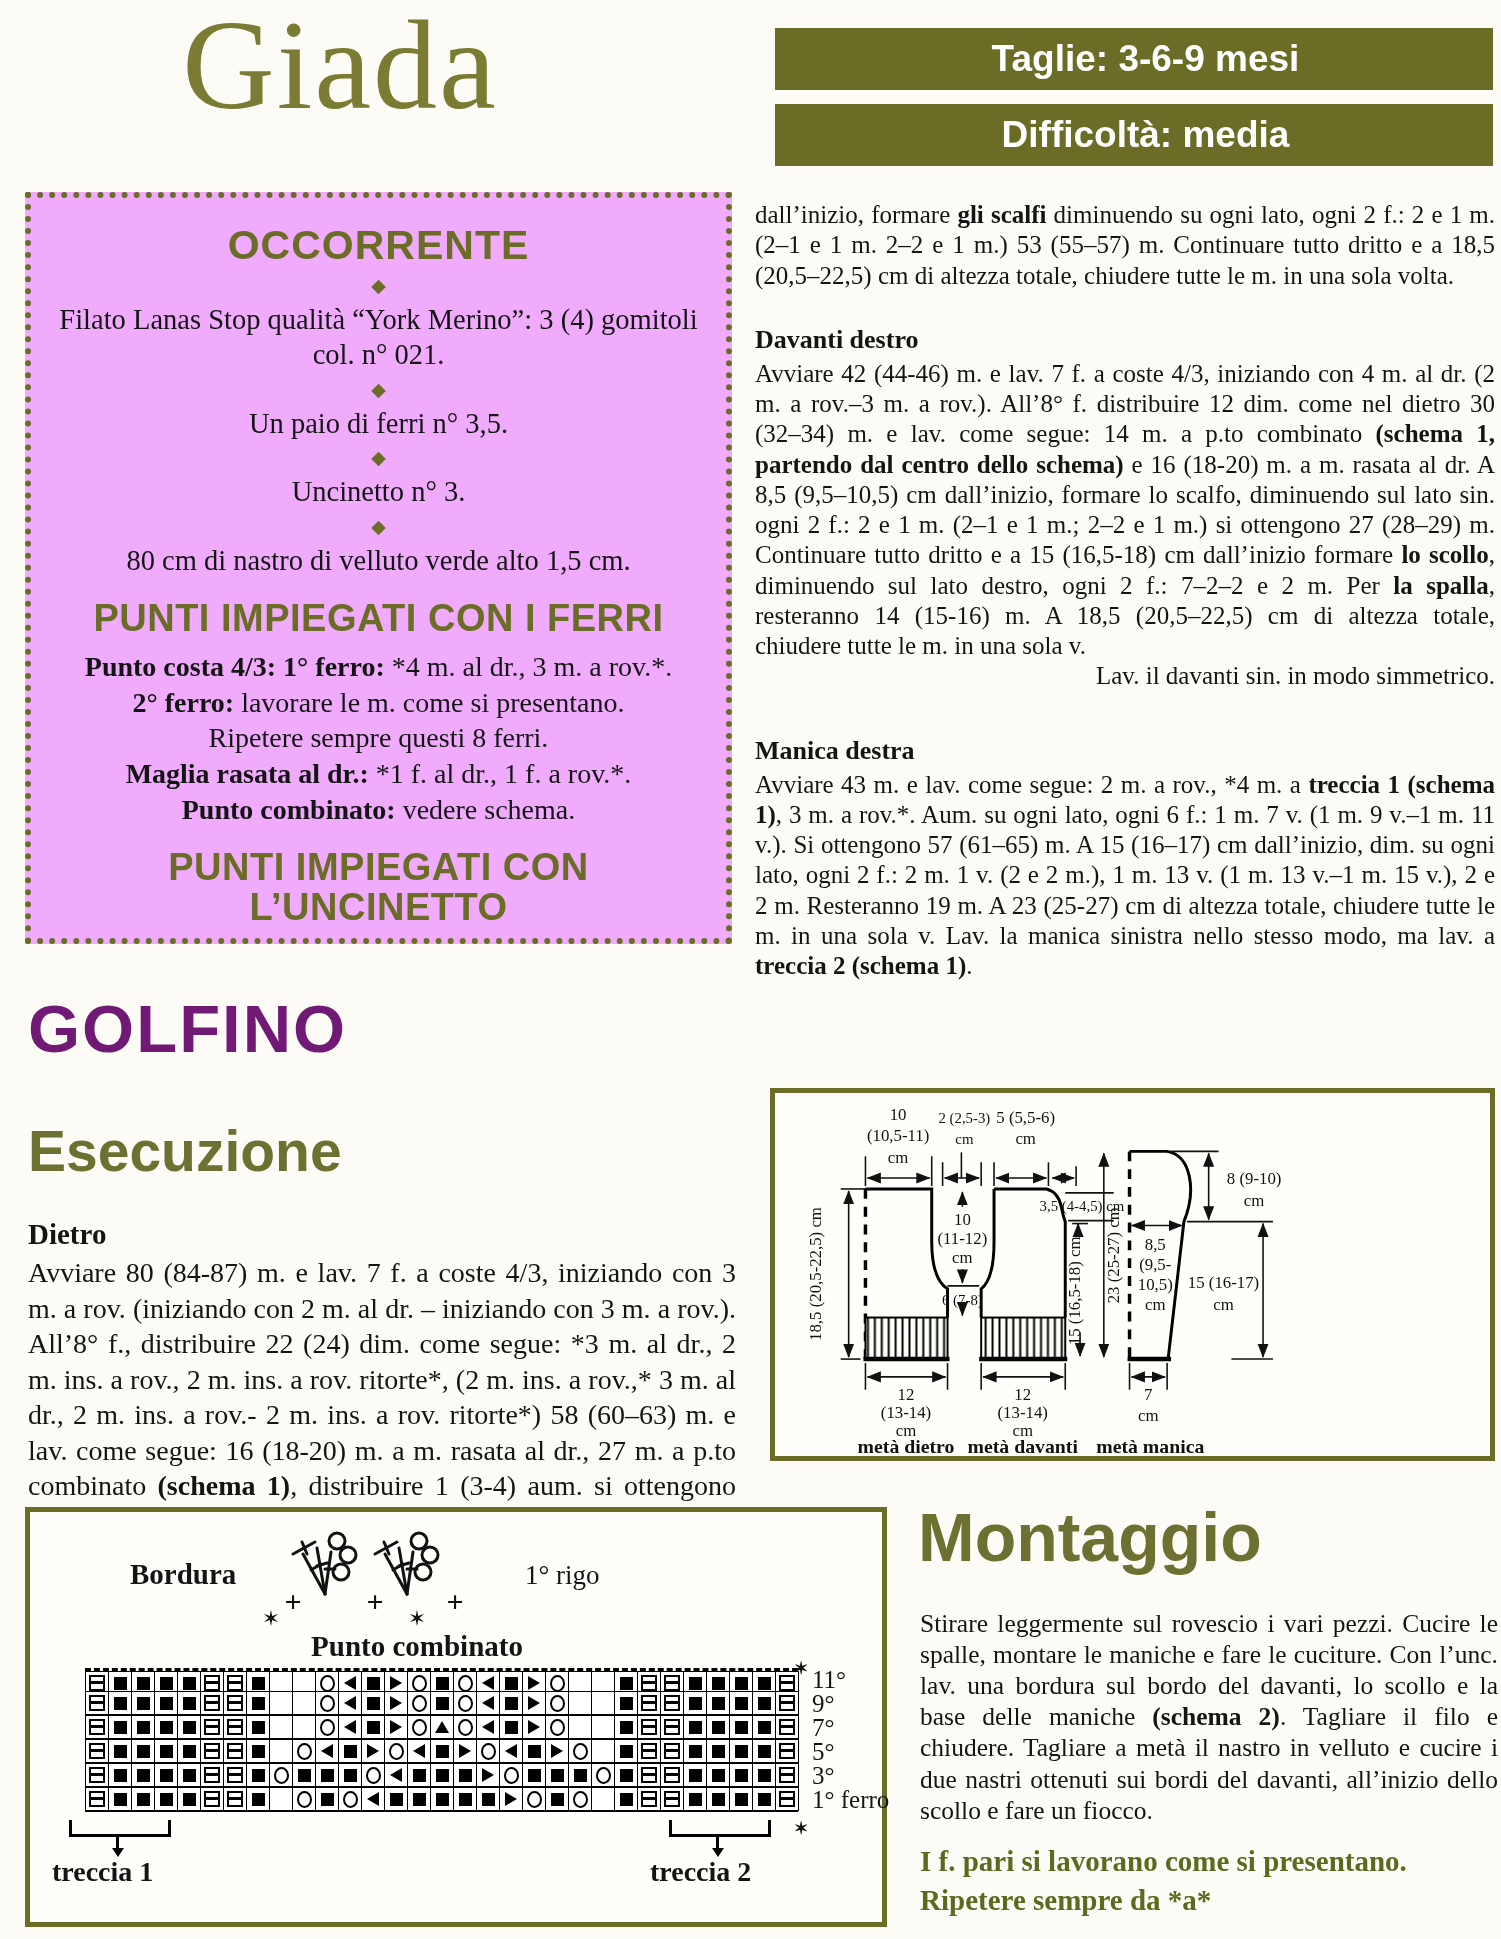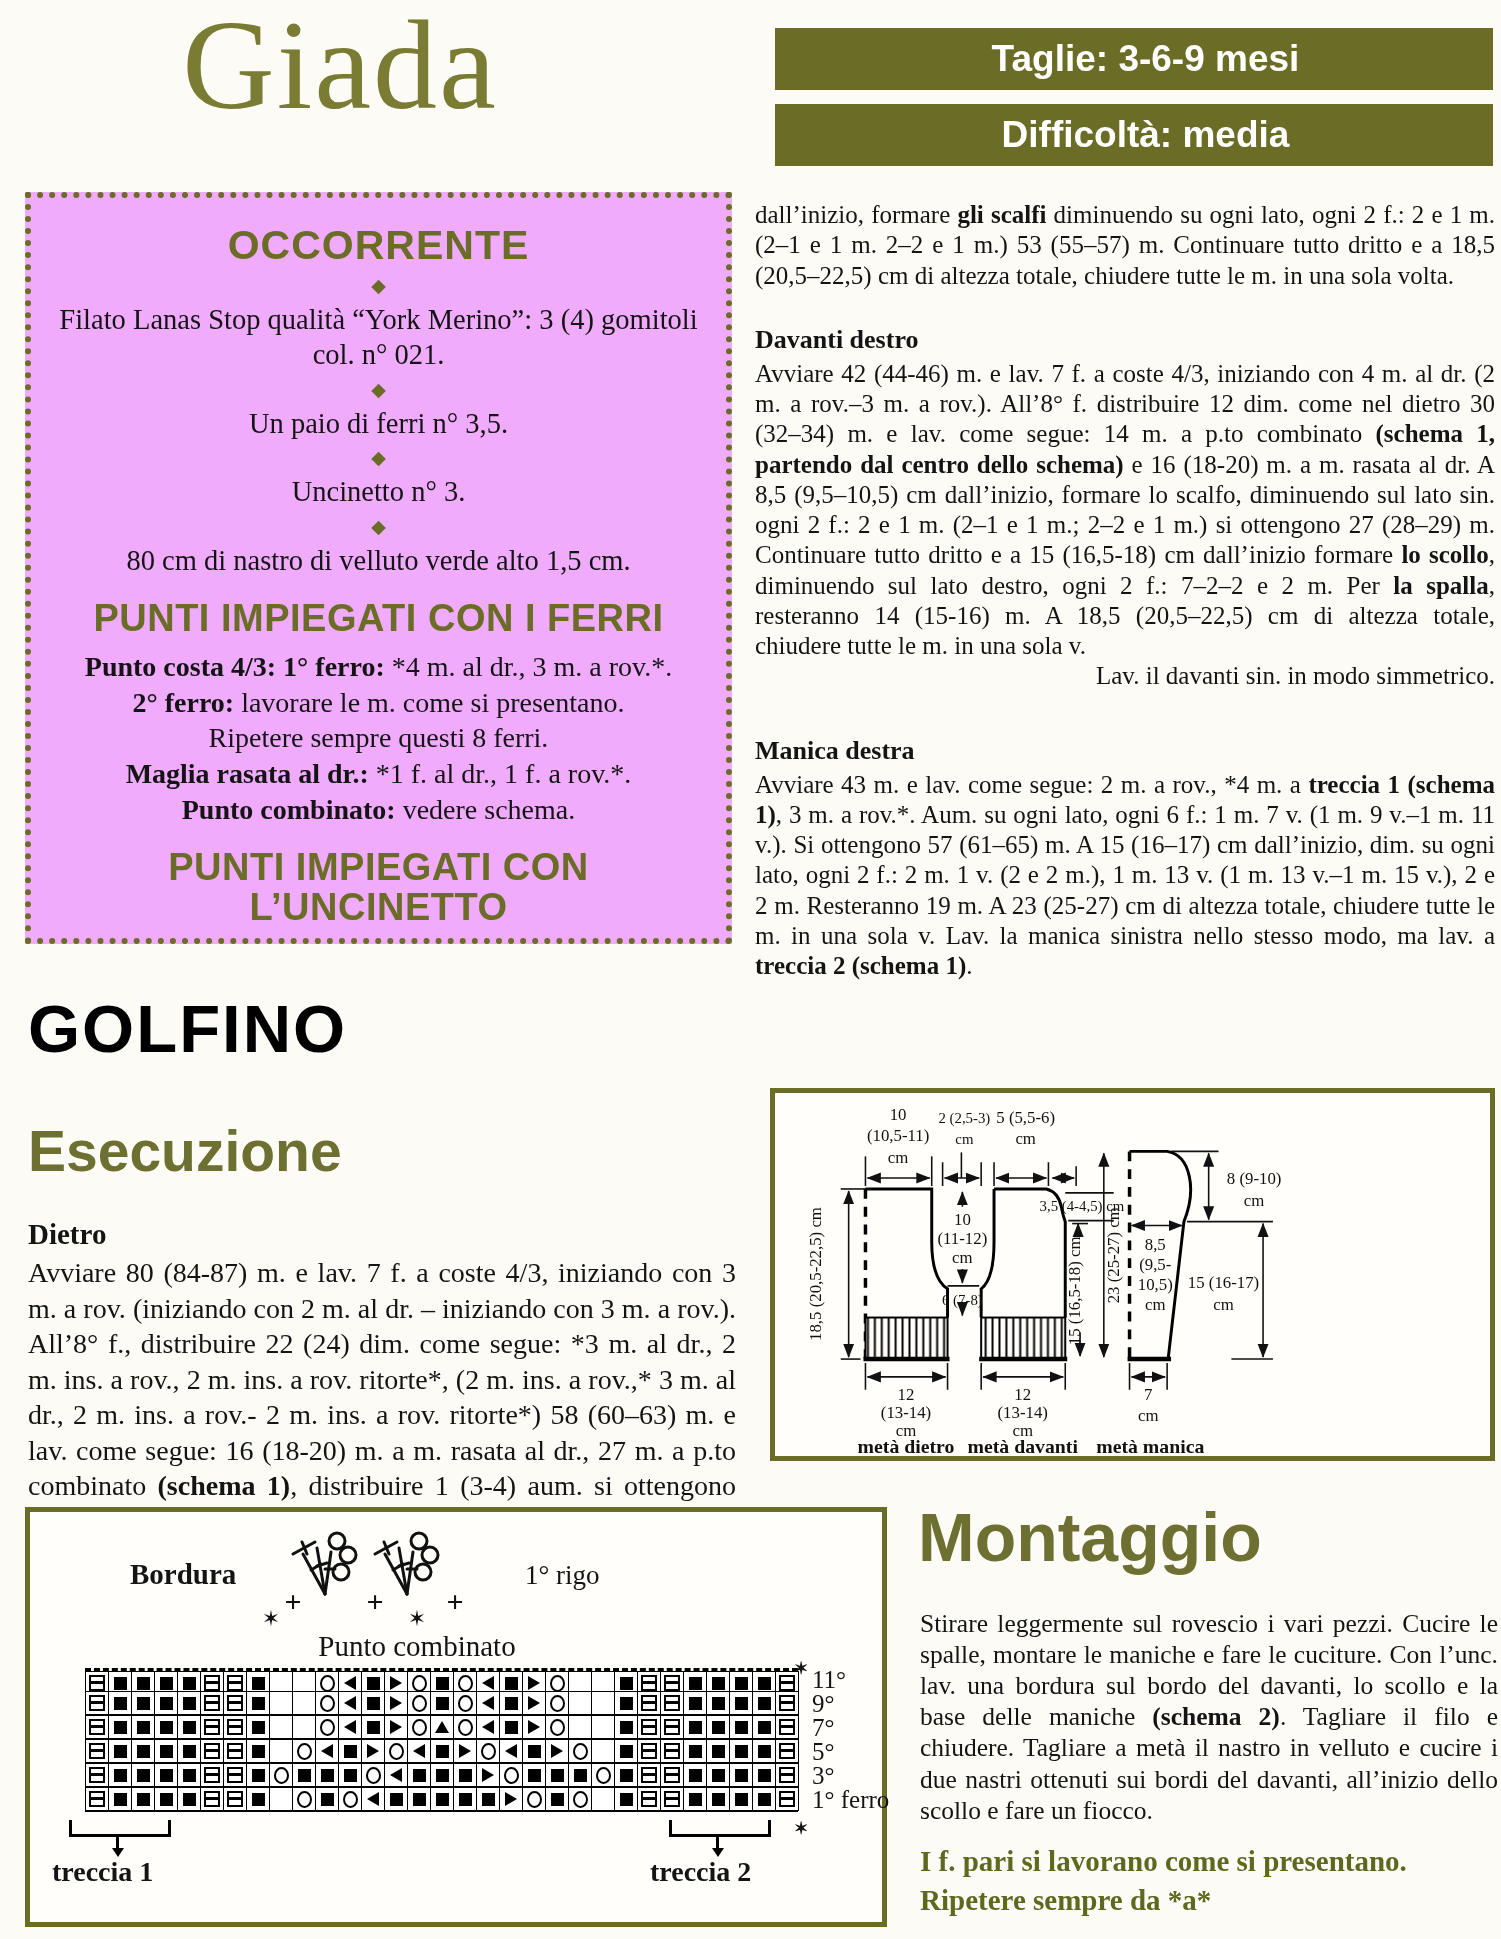--- a/index.html
+++ b/index.html
@@ -19,21 +19,21 @@
   .matbox .boxtitle{font-family:"Liberation Sans",sans-serif;font-weight:bold;font-size:41px;
           color:#6b6c26;letter-spacing:1px;margin-top:10px;}
   .diamond{color:#6b6c26;font-size:19px;line-height:26px;margin:4px 0;}
   .mitem{font-size:28.5px;line-height:1.22;margin:2px 0;}
   .ptitle{font-family:"Liberation Sans",sans-serif;font-weight:bold;font-size:38px;
           color:#6b6c26;line-height:1.05;margin:20px 0 10px 0;letter-spacing:0.5px;}
   .pline{font-size:28px;line-height:1.28;}
   .pline .lead{font-weight:bold;}
   
   .golfino{position:absolute;left:28px;top:990px;font-family:"Liberation Sans",sans-serif;
-           font-weight:bold;font-size:67px;color:#000000;letter-spacing:2px;}
+           font-weight:bold;font-size:67px;color:#701a75;letter-spacing:2px;}
   .esecuzione{position:absolute;left:28px;top:1118px;font-family:"Liberation Sans",sans-serif;
            font-weight:bold;font-size:57px;color:#6d7030;}
   .dietro-block{position:absolute;left:28px;top:1218px;width:708px;}
   .subhead-l{font-weight:bold;font-size:29px;margin-bottom:4px;}
   .para-l{font-size:28px;line-height:1.27;text-align:justify;}
   .bseg{font-weight:bold;}
   
   .rightcol{position:absolute;left:755px;top:200px;width:740px;}
   .para-r{font-size:25px;line-height:1.21;text-align:justify;}
   .subhead-r{font-weight:bold;font-size:26px;margin:34px 0 4px 0;}
@@ -45,21 +45,21 @@
   .dg-txt{font-family:"Liberation Serif",serif;font-size:17px;fill:#111;}
   .dg-txt-s{font-family:"Liberation Serif",serif;font-size:15px;fill:#111;}
   .dg-lab{font-family:"Liberation Serif",serif;font-size:20px;font-weight:bold;fill:#111;}
   
   .chartbox{position:absolute;left:25px;top:1507px;width:862px;height:420px;box-sizing:border-box;
             background:#fffefa;border:5px solid #6b6c26;}
   .bordura-label{position:absolute;left:100px;top:46px;font-weight:bold;font-size:29px;}
   .bordura-svg{position:absolute;left:225px;top:2px;}
   .rigo-label{position:absolute;left:495px;top:48px;font-size:27px;}
   .pc-title{position:absolute;left:15px;top:118px;width:744px;text-align:center;
-            font-weight:normal;font-size:29px;}
+            font-weight:bold;font-size:29px;}
   .gridwrap{position:absolute;left:15px;top:156px;margin-left:40px;}
   .grow{display:flex;height:24px;}
   .gcells{display:flex;}
   .grow:first-child .gcells{border-top:3px dashed #000;}
   .grow:last-child .gcells{border-bottom:4px solid #000;}
   .gcell{width:24px;height:24px;box-sizing:border-box;border:1px solid #000;margin-right:-1px;
          background:#fff;display:flex;align-items:center;justify-content:center;flex:none;}
   .grow + .grow .gcells{margin-top:-1px;}
   .glab{font-size:25px;line-height:24px;margin-left:14px;white-space:nowrap;}
   .star{position:absolute;font-size:17px;font-weight:bold;}

